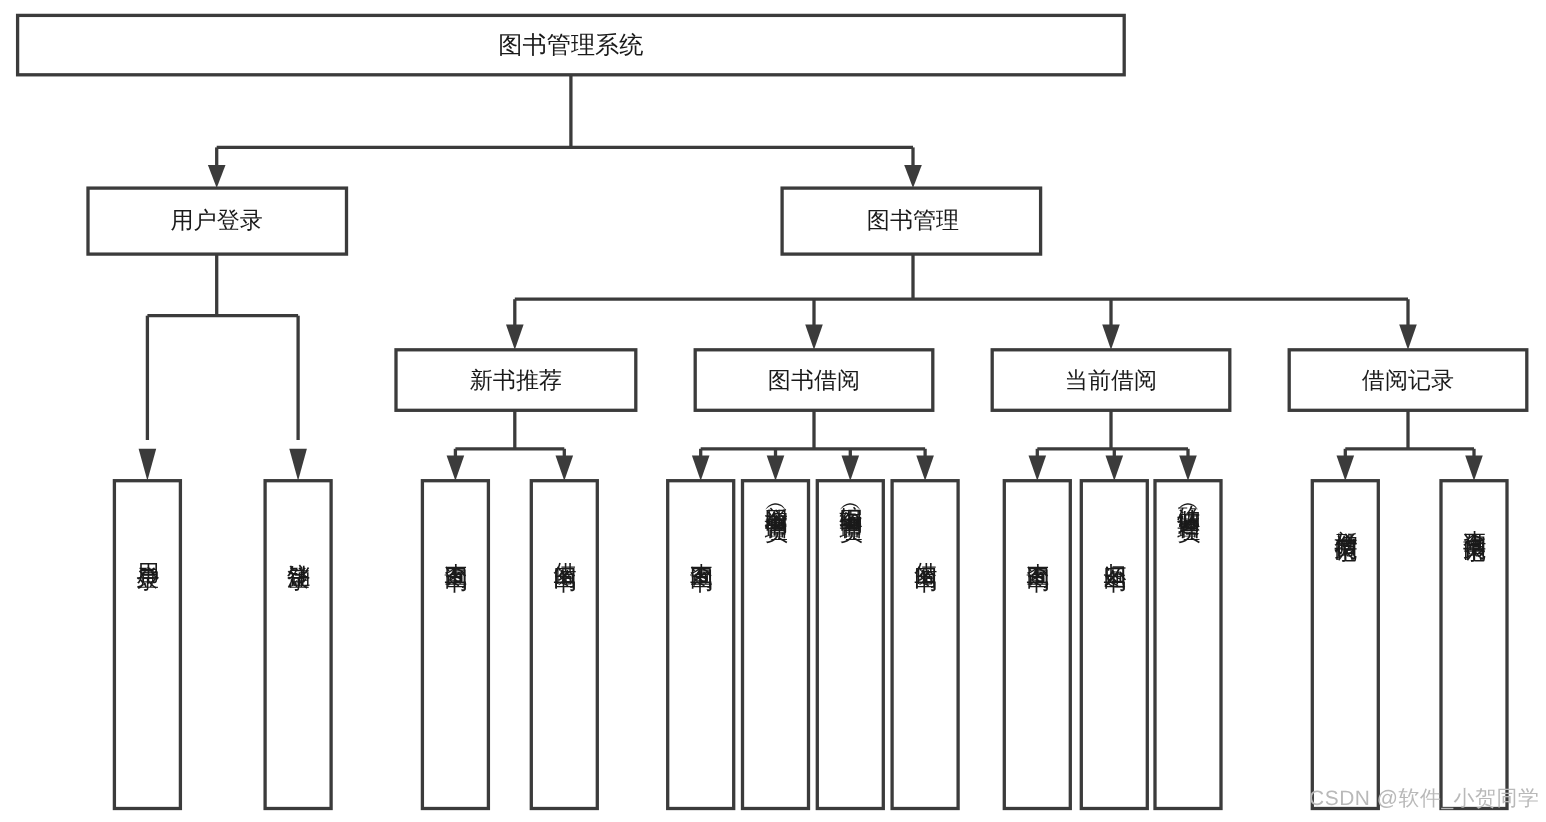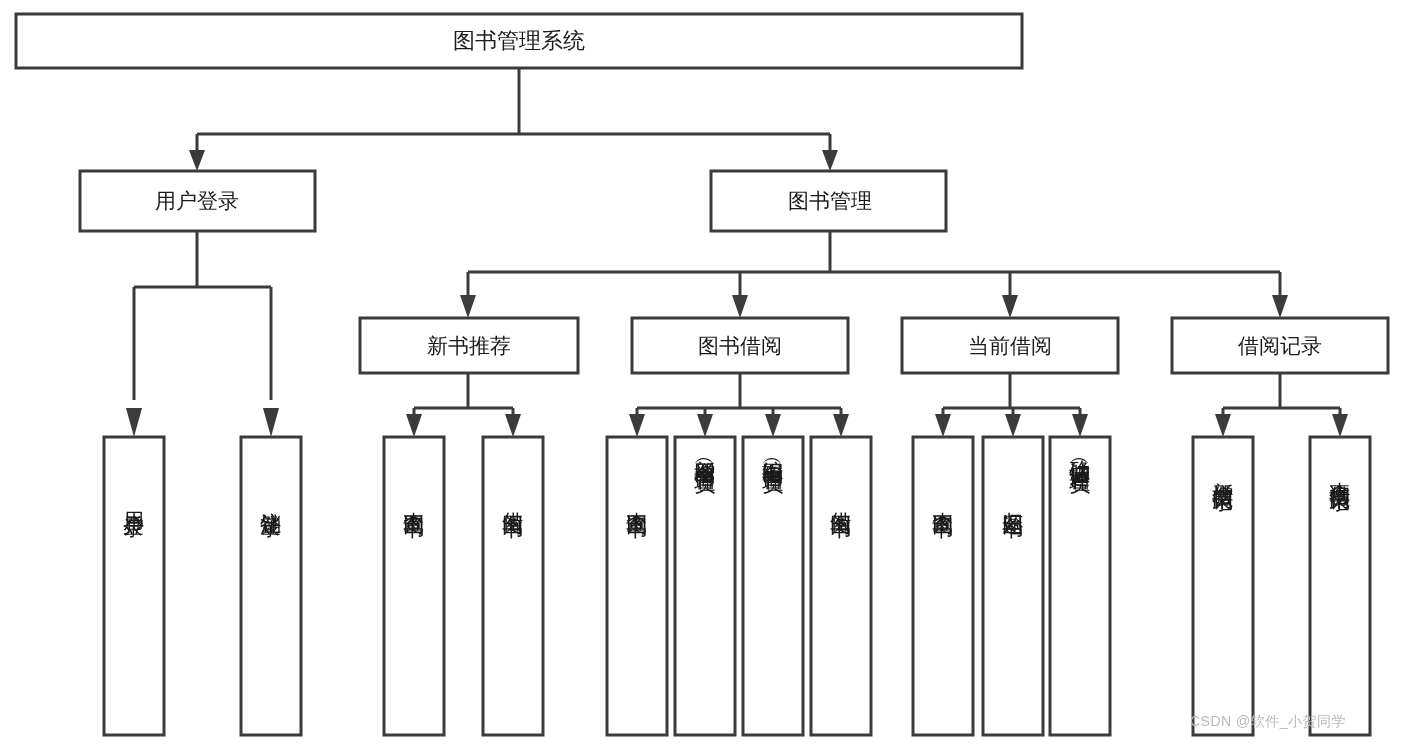--- a/index.html
+++ b/index.html
@@ -41,21 +41,21 @@
     font-size:21px;
     line-height:1.02;
     letter-spacing:2px;
     color:#1a1a1a;
     white-space:nowrap;
   }
   .watermark{
     position:absolute;
     left:1190px;top:713px;
     font-family:"Liberation Sans","DejaVu Sans",sans-serif;
-    font-size:14px;
+    font-size:19px;
     color:#b9b9b9;
     letter-spacing:0.5px;
     white-space:nowrap;
     user-select:none;
   }
 </style>
 </head>
 <body>
 
 <div id="diagram-root">

